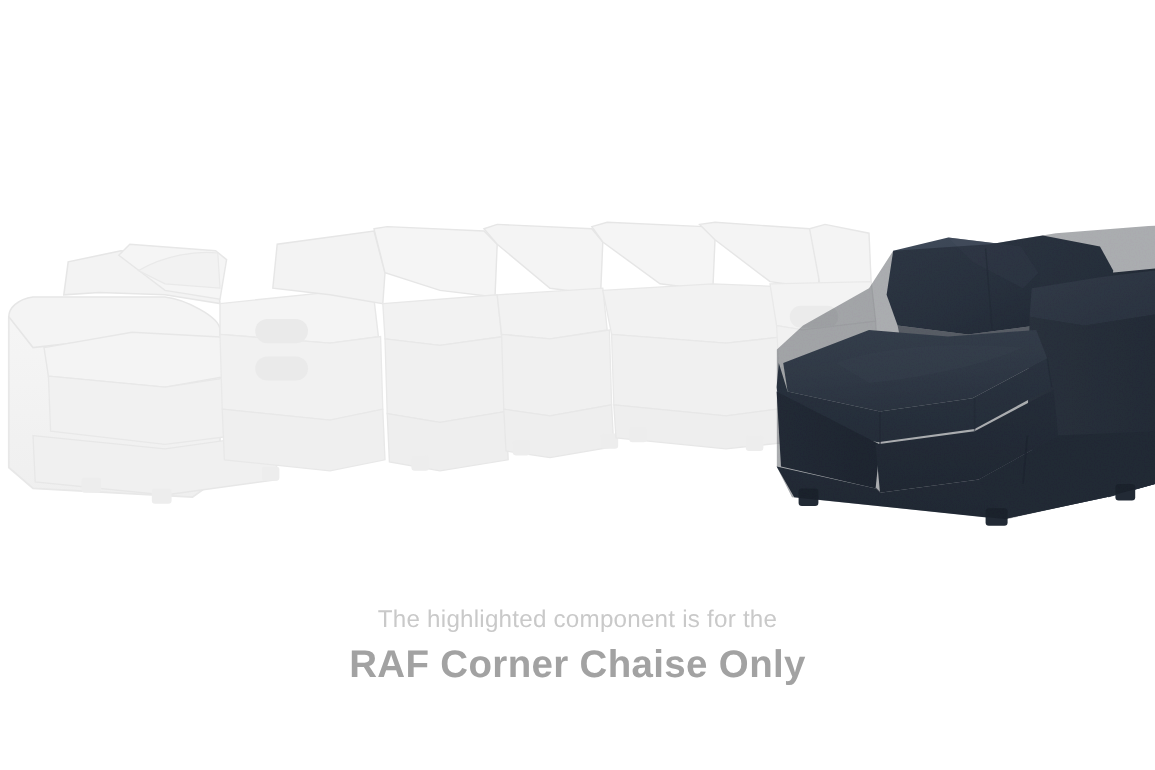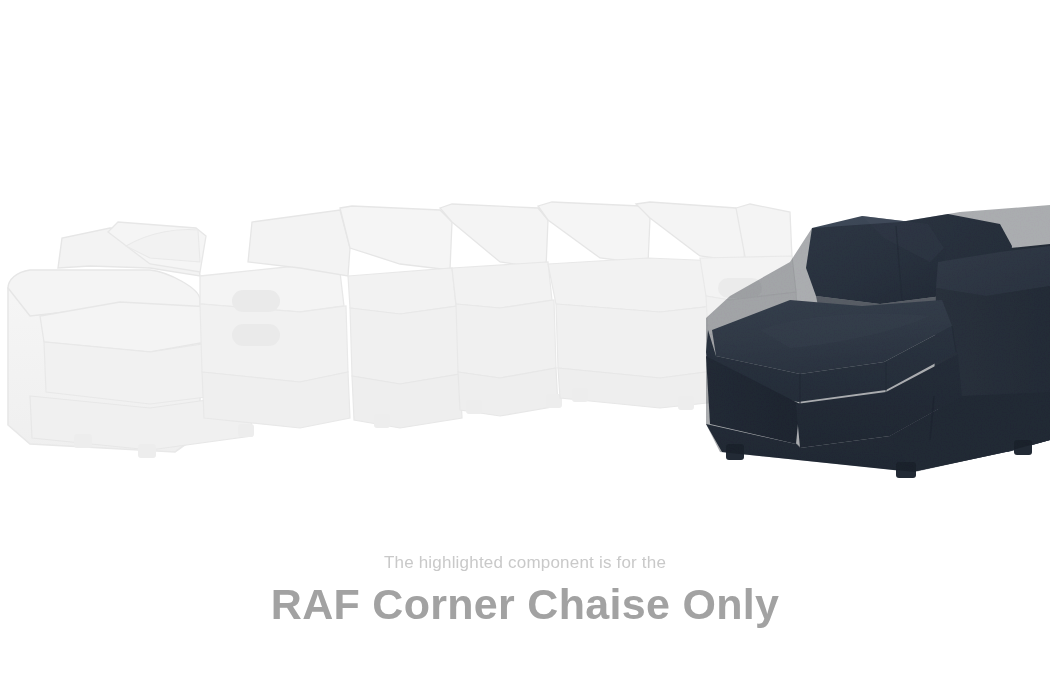--- a/index.html
+++ b/index.html
@@ -42,24 +42,24 @@
     top: 548px;
   }
 
   .cap-line-1, .cap-line-3 {
     color: #c9c9c9;
     font-size: 25px;
     font-weight: 400;
     letter-spacing: 0.2px;
     line-height: 30px;
   }
-  .cap-line-1 { font-size: 17px; }
+  .cap-line-1 { font-size: 22px; }
   .cap-line-2 {
     color: #a2a2a2;
-    font-size: 43px;
+    font-size: 35px;
     font-weight: 700;
     letter-spacing: 0.3px;
     line-height: 44px;
     margin-top: 4px;
   }
   .cap-line-3 {
     font-size: 23px;
     margin-top: 6px;
   }
 </style>

